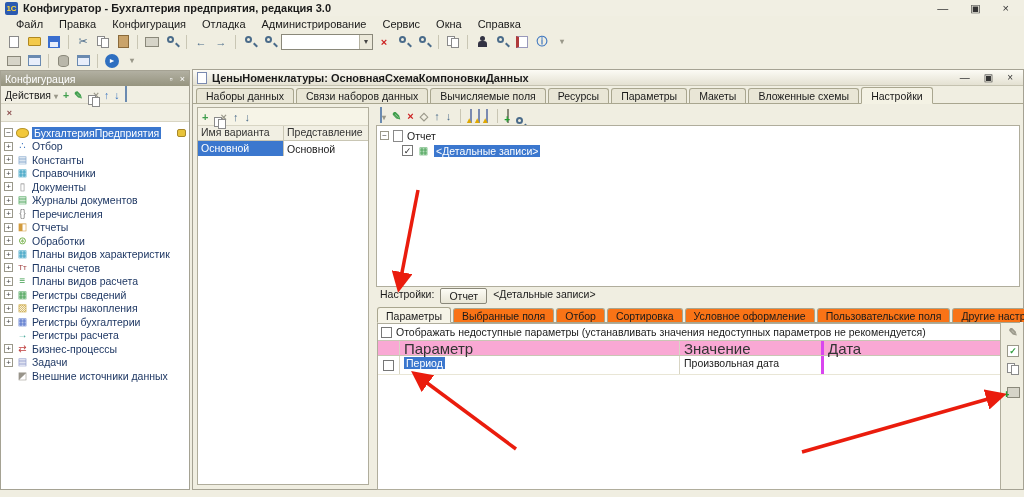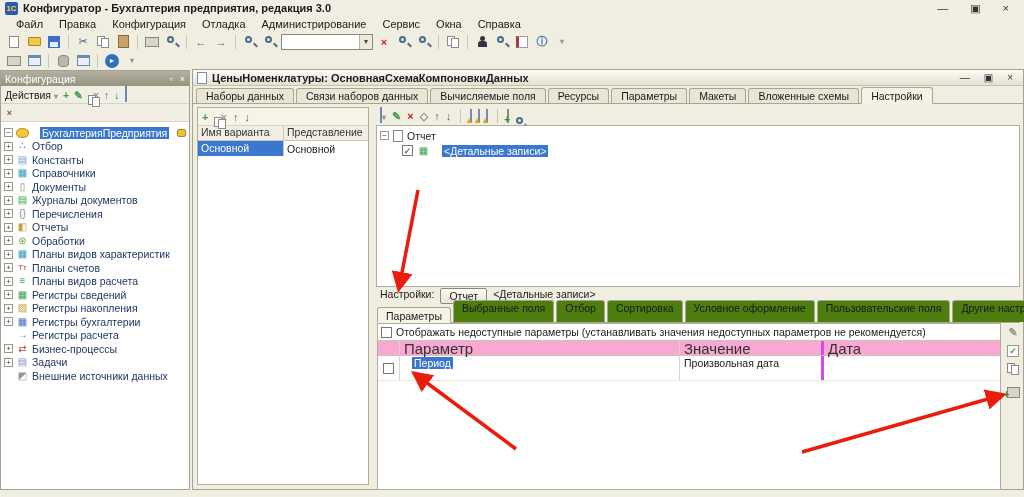--- a/index.html
+++ b/index.html
@@ -57,21 +57,21 @@
   .cfgactions { height:18px; background:#f1efe3; border-bottom:1px solid #d8d5c4; display:flex; align-items:center; gap:5px; padding:0 4px; font-size:10.5px; }
   .cfgsearch { height:18px; background:#f1efe3; display:flex; align-items:center; padding:1px 1px; border-bottom:1px solid #d8d5c4; }
   .cfgsearch input { flex:1; height:15px; border:1px solid #b0ad9c; font-size:10px; padding:0 3px; font-family:"Liberation Sans", sans-serif; color:#333; }
   .cfgsearch input::placeholder { color:#9a9a9a; }
   .cfgsearch .sx { width:15px; height:15px; display:flex; align-items:center; justify-content:center; color:#8a4a4a; font-weight:bold; font-size:9px; }
   .tree { position:absolute; top:53px; left:0; right:0; bottom:0; overflow:hidden; padding-top:2px; }
   .trow { height:13.5px; display:flex; align-items:center; gap:3px; padding-left:3px; font-size:10.5px; color:#1f3864; white-space:nowrap; }
   .exp { width:9px; height:9px; min-width:9px; border:1px solid #9a988a; background:#fff; color:#444; font-size:8px; line-height:7px; text-align:center; }
   .exp.none { border:none; background:transparent; }
   .tic { width:13px; min-width:13px; text-align:center; font-size:10px; line-height:10px; }
-  .sel { background:#3b77ce; color:#fff; padding:0 2px;margin-left:8px; }
+  .sel { background:#3b77ce; color:#fff; padding:0 2px; }
   .cyl { width:13px; height:10px; background:#f2c83c; border:1px solid #b8962a; border-radius:50%/45%; }
   .lock { margin-left:auto; margin-right:3px; width:9px; height:8px; background:#e8c33a; border:1px solid #a8882a; border-radius:2px; }
 
   
   .mdi { position:absolute; left:192px; top:69px; width:832px; height:421px; background:#f0eee1; border:1px solid #a5a293; }
   .dochdr { height:16px; background:linear-gradient(#fcfbf5,#e4e1d2); border-bottom:1px solid #c5c2b0; display:flex; align-items:center; gap:5px; padding:0 4px; }
   .docico { width:10px; height:12px; background:#fff; border:1px solid #7a8ab0; }
   .doctitle { font-weight:bold; font-size:11px; }
   .docctrls { margin-left:auto; display:flex; gap:14px; font-size:10px; color:#333; padding-right:6px; }
   .doctabs { height:18px; display:flex; align-items:flex-end; padding-left:3px; gap:2px; border-bottom:1px solid #a9a68f; }
@@ -91,30 +91,30 @@
 
   
   .rr { position:absolute; left:183px; top:2px; right:0; bottom:0; }
   .rtools { height:18px; display:flex; align-items:center; gap:6px; padding:0 4px; }
   .struct { position:absolute; left:0; top:18px; right:3px; height:162px; background:#fff; border:1px solid #b0ad9c; font-size:10.5px; padding:2px 3px; }
   .srow { height:15px; display:flex; align-items:center; gap:4px; }
   .chk { width:11px; height:11px; min-width:11px; border:1px solid #777; background:#fff; font-size:9px; line-height:10px; text-align:center; color:#222; }
   .setrow { position:absolute; left:4px; top:181px; height:18px; display:flex; align-items:flex-start; gap:6px; font-size:10.5px; }
   .btn { border:1px solid #8a887a; background:linear-gradient(#fdfcf5,#e8e5d5); border-radius:2px; padding:1px 8px; font-size:10.5px; }
   .settabs { position:absolute; left:1px; top:199px; right:3px; height:17px; display:flex; align-items:flex-end; gap:2px; border-bottom:1px solid #a9a68f; }
-  .stab { border:1px solid #a9a68f; border-bottom:none; border-radius:3px 3px 0 0; padding:0 8px; font-size:10.5px; background:#4d7c0f; height:22px; line-height:14px; white-space:nowrap; }
+  .stab { border:1px solid #a9a68f; border-bottom:none; border-radius:3px 3px 0 0; padding:0 8px; font-size:10.5px; background:#f97316; height:14px; line-height:14px; white-space:nowrap; }
   .stab.active { background:#f6f4e7; height:16px; line-height:16px; margin-bottom:-1px; border-bottom:1px solid #f6f4e7; }
   .panel { position:absolute; left:1px; top:216px; width:624px; height:167px; background:#fff; border:1px solid #b0ad9c; }
   .chkrow { height:16px; display:flex; align-items:center; gap:4px; padding-left:3px; font-size:10.5px; }
   .phead { display:flex; height:16px; background:#f9a8d4; border-top:1px solid #c9c6b4; border-bottom:1px solid #c9c6b4; font-size:15px; align-items:center; color:#333; }
   .pc0 { width:22px; align-self:stretch; border-right:1px solid #d8d5c4; }
   .pc1 { width:280px; align-self:stretch; line-height:15px; border-right:1px solid #d8d5c4; padding-left:4px; }
   .pc2 { width:144px; align-self:stretch; line-height:15px; border-right:3px solid #d946ef; padding-left:4px; }
   .pc3 { flex:1; padding-left:4px; }
-  .prow { display:flex; height:25px; align-items:center; font-size:10.5px; border-bottom:1px solid #e9e6d6; }
+  .prow { display:flex; height:19px; align-items:center; font-size:10.5px; border-bottom:1px solid #e9e6d6; }
   .prow .pc0 { display:flex; align-items:center; justify-content:center; }
   .rstrip { position:absolute; left:627px; top:218px; width:20px; height:165px; display:flex; flex-direction:column; align-items:center; gap:3px; }
   .rsi { width:16px; height:15px; display:flex; align-items:center; justify-content:center; position:relative; }
   .i-chkdoc { width:12px; height:12px; background:#fff; border:1px solid #9a988a; color:#2f9e3d; font-size:9px; font-weight:bold; line-height:10px; text-align:center; }
   .i-addgear { width:13px; height:11px; background:#d6d4c8; border:1px solid #8a887a; position:relative; }
   .i-addgear b { position:absolute; left:-4px; bottom:-3px; color:#1f9e2d; font-size:10px; line-height:10px; }
   .grp { width:13px; height:12px; background:#c8d4e8; border:1px solid #7a8ab0; position:relative; }
   .grp b { position:absolute; right:-2px; bottom:-3px; color:#e0a800; font-size:8px; line-height:8px; }
 
   

